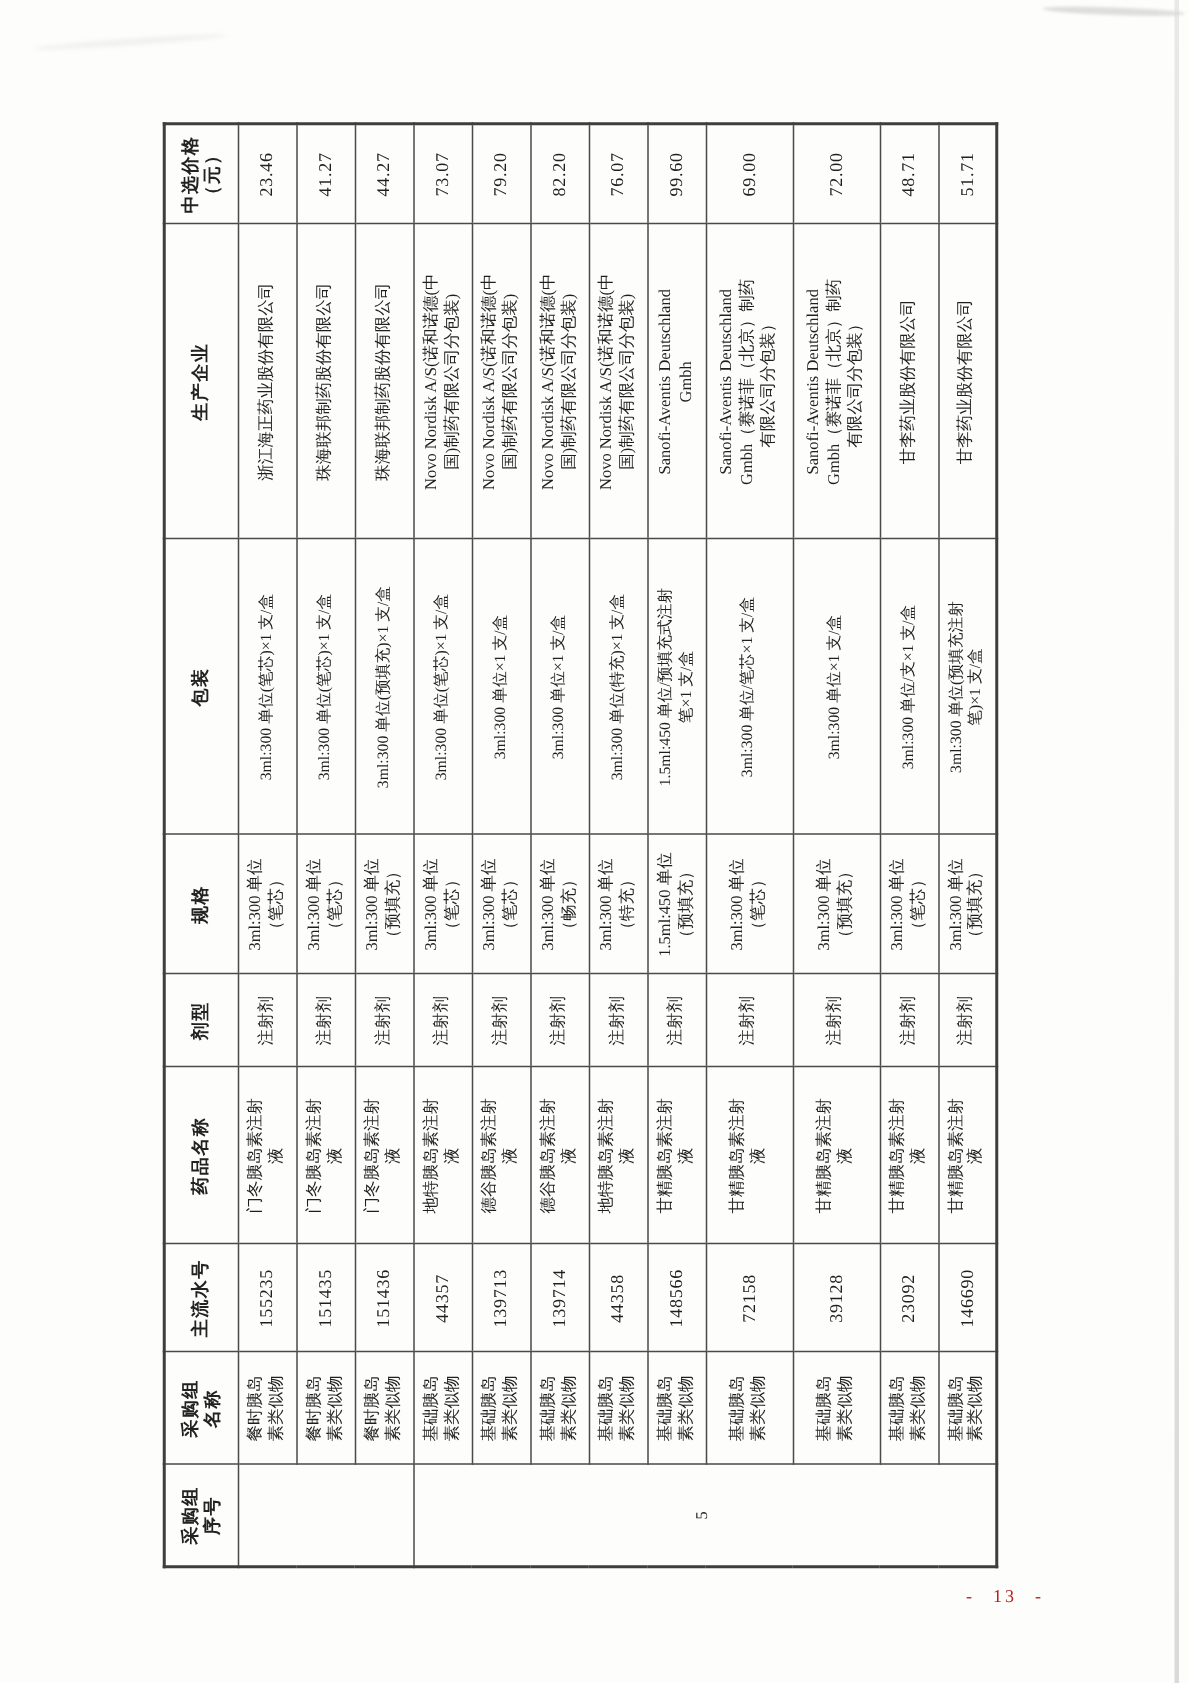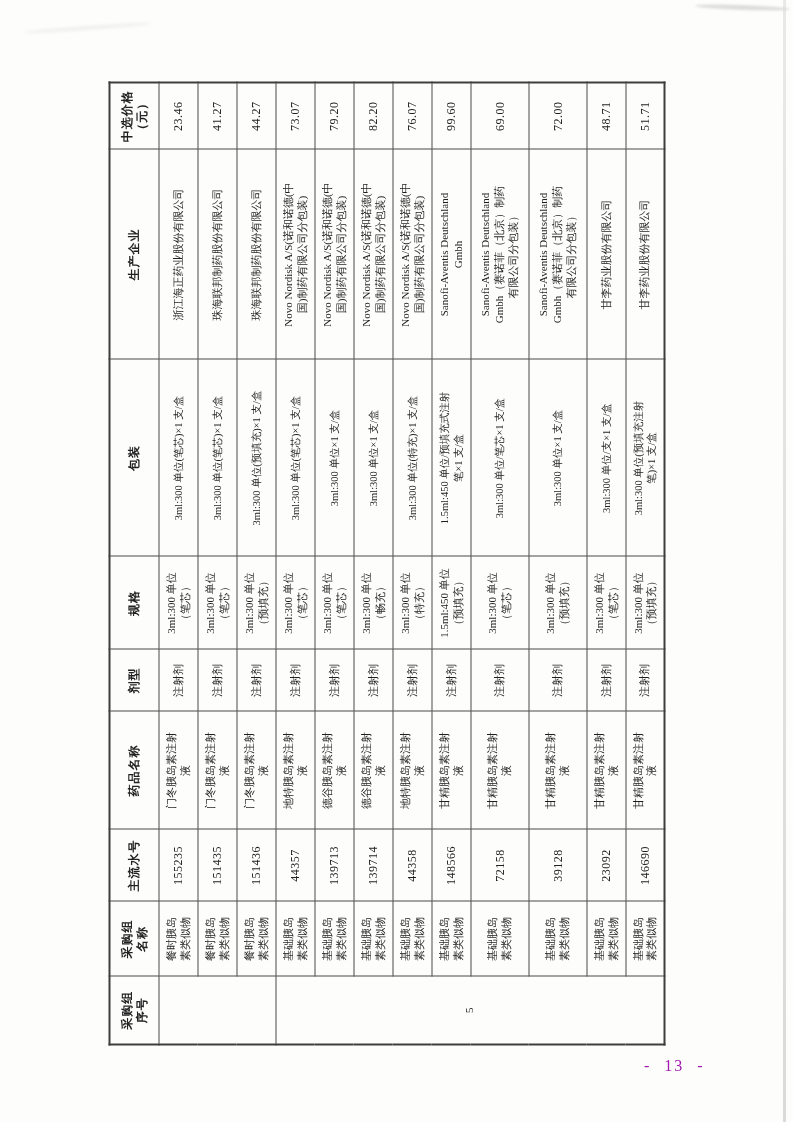--- a/index.html
+++ b/index.html
@@ -39,24 +39,24 @@
   .bid-table tr.hrow{height:49px;}
   .bid-table tr.r-tall{height:58px;}
   .bid-table th{font-size:12px;font-weight:600;letter-spacing:1px;color:#222;}
   .bid-table td{font-size:11px;}
   .bid-table td.serial,.bid-table td.price{font-size:12px;letter-spacing:0.5px;}
   .bid-table td.pack{font-size:10.5px;}
   .bid-table td.mfr{padding:1px 6px;}
   .page-number{
     position:absolute;
     left:644px;top:1057px;
-    font-size:16px;
+    font-size:12px;
     letter-spacing:2px;
     word-spacing:7px;
-    color:#a21caf;
+    color:#b91c1c;
   }
   
   .edge-line-right{
     position:absolute;right:7px;top:0;
     width:3px;height:1122px;
     background:linear-gradient(180deg,#d8d8d8,#bdbdbd);
     opacity:.55;
   }
   .streak-top-right{
     position:absolute;left:695px;top:5px;width:95px;height:5px;

